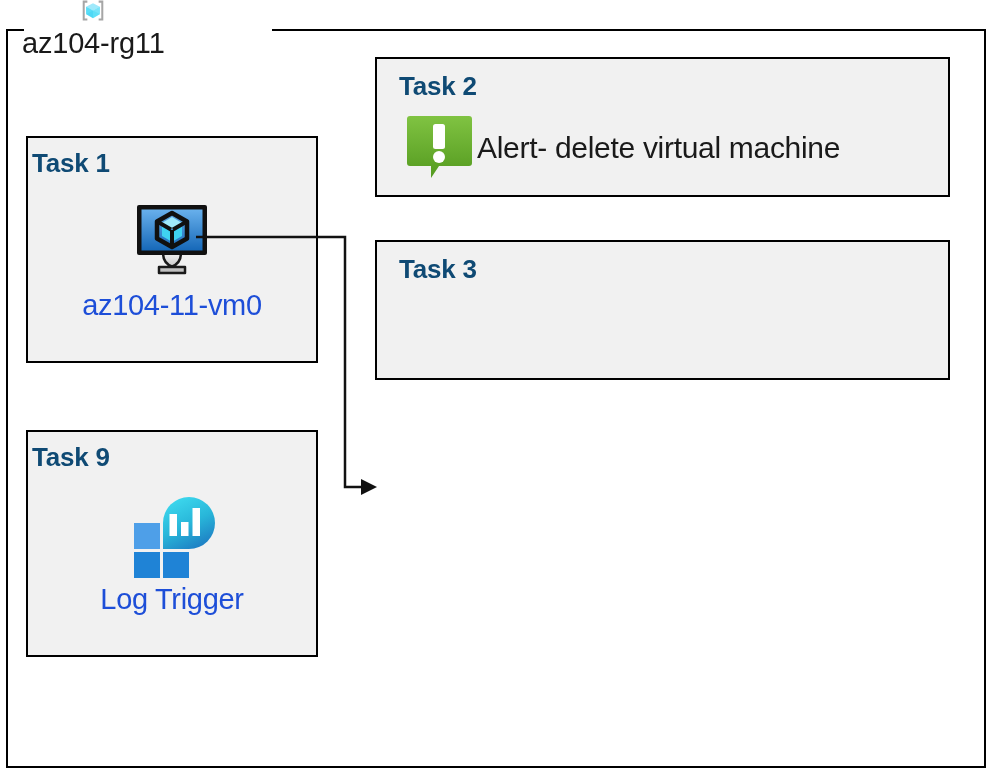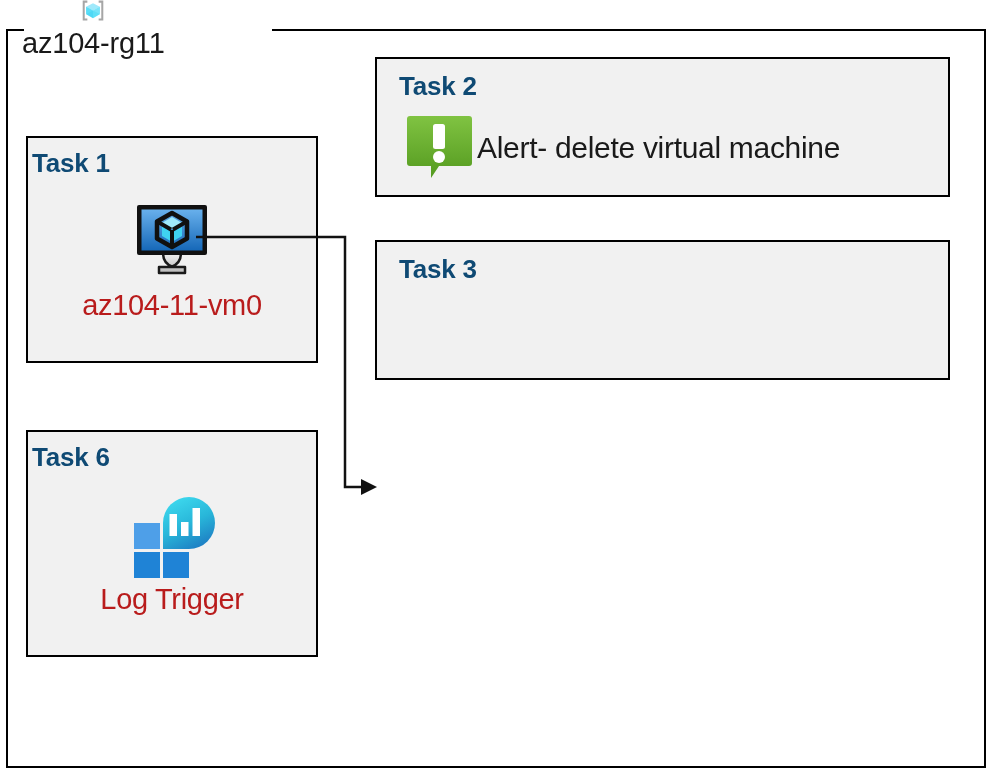--- a/index.html
+++ b/index.html
@@ -81,21 +81,21 @@
     display: flex;
     align-items: center;
     justify-content: center;
   }
   .card-v .card-label {
     position: absolute;
     left: 0; right: 0;
     top: 152px;
     text-align: center;
     font-size: 29px;
-    color: #b91c1c;
+    color: #1d4ed8;
     line-height: 1.1;
     letter-spacing: -0.3px;
   }
 
   
   .card-h { left: 375px; width: 575px; height: 140px; }
   .card-h .card-title { left: 22px; top: 14px; }
   .card-h .row {
     position: absolute;
     left: 22px;
@@ -194,21 +194,21 @@
         <polygon points="53,27.5 53,37 44.5,42 44.5,32.5" fill="#3fd3f2"></polygon>
         <line x1="43" y1="31" x2="43" y2="46" stroke="#101010" stroke-width="4"></line>
         <line x1="29" y1="23" x2="42" y2="30.5" stroke="#101010" stroke-width="4"></line>
         <line x1="57" y1="23" x2="44" y2="30.5" stroke="#101010" stroke-width="4"></line>
       </svg>
     </div>
     <div class="card-label">az104-11-vm0</div>
   </div>
 
   <div class="card card-v" id="card-task6">
-    <div class="card-title">Task 6</div>
+    <div class="card-title">Task 9</div>
     <div class="icon-wrap">
       <svg width="100" height="92" viewBox="0 0 100 92">
         <defs>
           <linearGradient id="laDrop" x1="0.15" y1="0" x2="0.65" y2="1">
             <stop offset="0" stop-color="#3fdcf0"></stop>
             <stop offset="0.55" stop-color="#28b6d9"></stop>
             <stop offset="1" stop-color="#1e7fc4"></stop>
           </linearGradient>
         </defs>
 

